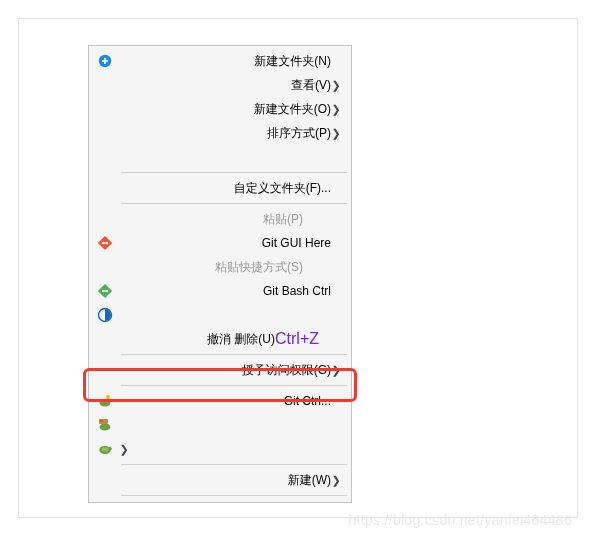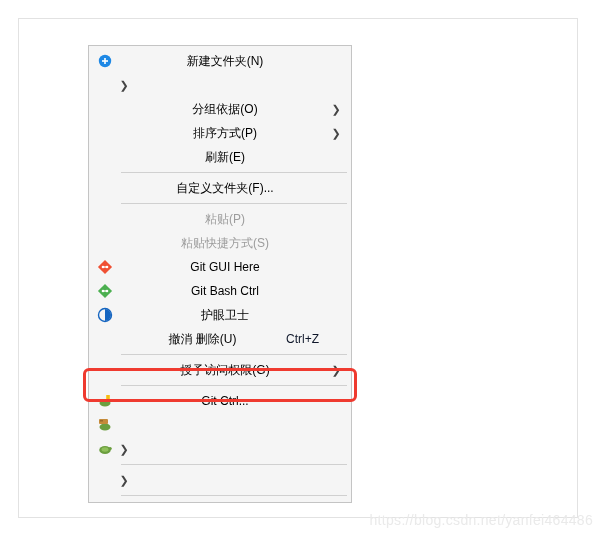--- a/index.html
+++ b/index.html
@@ -34,38 +34,39 @@
     display: flex;
     align-items: center;
     height: 24px;
     padding: 0 8px 0 0;
     position: relative;
     color: #000;
     cursor: default;
   }
   .menu-item.disabled {
     color: #9c9c9c;
+    gap: 28px;
   }
   .icon-slot {
     width: 28px;
     height: 24px;
     display: flex;
     align-items: center;
     justify-content: center;
     flex-shrink: 0;
   }
   .label {
     flex: 1;
     white-space: nowrap;
-    text-align: center;
+    text-align: right;
   }
   .shortcut {
-    color: #0f172a;
+    color: #6d28d9;
     padding-right: 12px;
-    font-size: 12px;
+    font-size: 16px;
   }
   .arrow {
     width: 10px;
     text-align: center;
     color: #444;
     font-size: 11px;
   }
   .separator {
     height: 1px;
     background: #d0d0d0;
@@ -76,21 +77,21 @@
     border: 3px solid #ef3a2f;
     border-radius: 6px;
     pointer-events: none;
     top: 368px;
     left: 83px;
     width: 274px;
     height: 34px;
   }
   .watermark {
     position: absolute;
-    right: 3px;
+    right: 24px;
     bottom: 8px;
     color: #eaeaea;
     font-size: 14px;
     letter-spacing: 0.3px;
     font-family: Arial, sans-serif;
   }
   
   .icn { width:16px; height:16px; display:block; }
 </style>
 </head>
@@ -105,68 +106,68 @@
           <circle cx="8" cy="8" r="6.2" fill="#1e88e5"></circle>
           <rect x="5" y="7.2" width="6" height="1.6" fill="#fff"></rect>
           <rect x="7.2" y="5" width="1.6" height="6" fill="#fff"></rect>
         </svg>
       </span>
       <span class="label">新建文件夹(N)</span>
       <span class="arrow"></span>
     </div>
     <div class="menu-item">
       <span class="icon-slot"></span>
-      <span class="arrow">❯</span>
-    </div>
-    <div class="menu-item">
-      <span class="icon-slot"></span>
-      <span class="label">分组依据(O)</span>
+      <span class="label">查看(V)</span>
+      <span class="arrow">❯</span>
+    </div>
+    <div class="menu-item">
+      <span class="icon-slot"></span>
+      <span class="label">新建文件夹(O)</span>
       <span class="arrow">❯</span>
     </div>
     <div class="menu-item">
       <span class="icon-slot"></span>
       <span class="label">排序方式(P)</span>
       <span class="arrow">❯</span>
     </div>
     <div class="menu-item">
       <span class="icon-slot"></span>
-      <span class="label">刷新(E)</span>
       <span class="arrow"></span>
     </div>
     <div class="separator"></div>
     <div class="menu-item">
       <span class="icon-slot"></span>
       <span class="label">自定义文件夹(F)...</span>
       <span class="arrow"></span>
     </div>
     <div class="separator"></div>
     <div class="menu-item disabled">
       <span class="icon-slot"></span>
       <span class="label">粘贴(P)</span>
-      <span class="arrow"></span>
-    </div>
-    <div class="menu-item disabled">
-      <span class="icon-slot"></span>
-      <span class="label">粘贴快捷方式(S)</span>
       <span class="arrow"></span>
     </div>
     <div class="menu-item">
       <span class="icon-slot">
         <svg class="icn" viewBox="0 0 16 16">
           <g transform="rotate(45 8 8)">
             <rect x="3" y="3" width="10" height="10" fill="#f05033"></rect>
           </g>
           <circle cx="6" cy="8" r="1.3" fill="#fff"></circle>
           <circle cx="10" cy="8" r="1.3" fill="#fff"></circle>
           <rect x="6" y="7.4" width="4" height="1.2" fill="#fff"></rect>
         </svg>
       </span>
       <span class="label">Git GUI Here</span>
       <span class="arrow"></span>
     </div>
+    <div class="menu-item disabled">
+      <span class="icon-slot"></span>
+      <span class="label">粘贴快捷方式(S)</span>
+      <span class="arrow"></span>
+    </div>
     <div class="menu-item">
       <span class="icon-slot">
         <svg class="icn" viewBox="0 0 16 16">
           <g transform="rotate(45 8 8)">
             <rect x="3" y="3" width="10" height="10" fill="#4caf50"></rect>
           </g>
           <circle cx="6" cy="8" r="1.3" fill="#fff"></circle>
           <circle cx="10" cy="8" r="1.3" fill="#fff"></circle>
           <rect x="6" y="7.4" width="4" height="1.2" fill="#fff"></rect>
         </svg>
@@ -174,21 +175,20 @@
       <span class="label">Git Bash Ctrl</span>
       <span class="arrow"></span>
     </div>
     <div class="menu-item">
       <span class="icon-slot">
         <svg class="icn" viewBox="0 0 16 16">
           <circle cx="8" cy="8" r="6.5" fill="none" stroke="#1565c0" stroke-width="1.4"></circle>
           <path d="M8 2 A6 6 0 0 1 8 14" fill="#1565c0"></path>
         </svg>
       </span>
-      <span class="label">护眼卫士</span>
       <span class="arrow"></span>
     </div>
     <div class="menu-item">
       <span class="icon-slot"></span>
       <span class="label">撤消 删除(U)</span>
       <span class="shortcut">Ctrl+Z</span>
       <span class="arrow"></span>
     </div>
     <div class="separator"></div>
     <div class="menu-item">
@@ -224,20 +224,21 @@
           <ellipse cx="8" cy="9" rx="5.8" ry="4" fill="#6b9e3f"></ellipse>
           <ellipse cx="8" cy="8.5" rx="3.5" ry="2.2" fill="#8fbf5a"></ellipse>
           <circle cx="13.2" cy="7.5" r="1.6" fill="#6b9e3f"></circle>
         </svg>
       </span>
       <span class="arrow">❯</span>
     </div>
     <div class="separator"></div>
     <div class="menu-item">
       <span class="icon-slot"></span>
+      <span class="label">新建(W)</span>
       <span class="arrow">❯</span>
     </div>
     <div class="separator"></div>
   </div>
 
 <div class="highlight-box"></div>
 
 <div class="watermark">https://blog.csdn.net/yanfei464486</div>
 
 </body></html>

